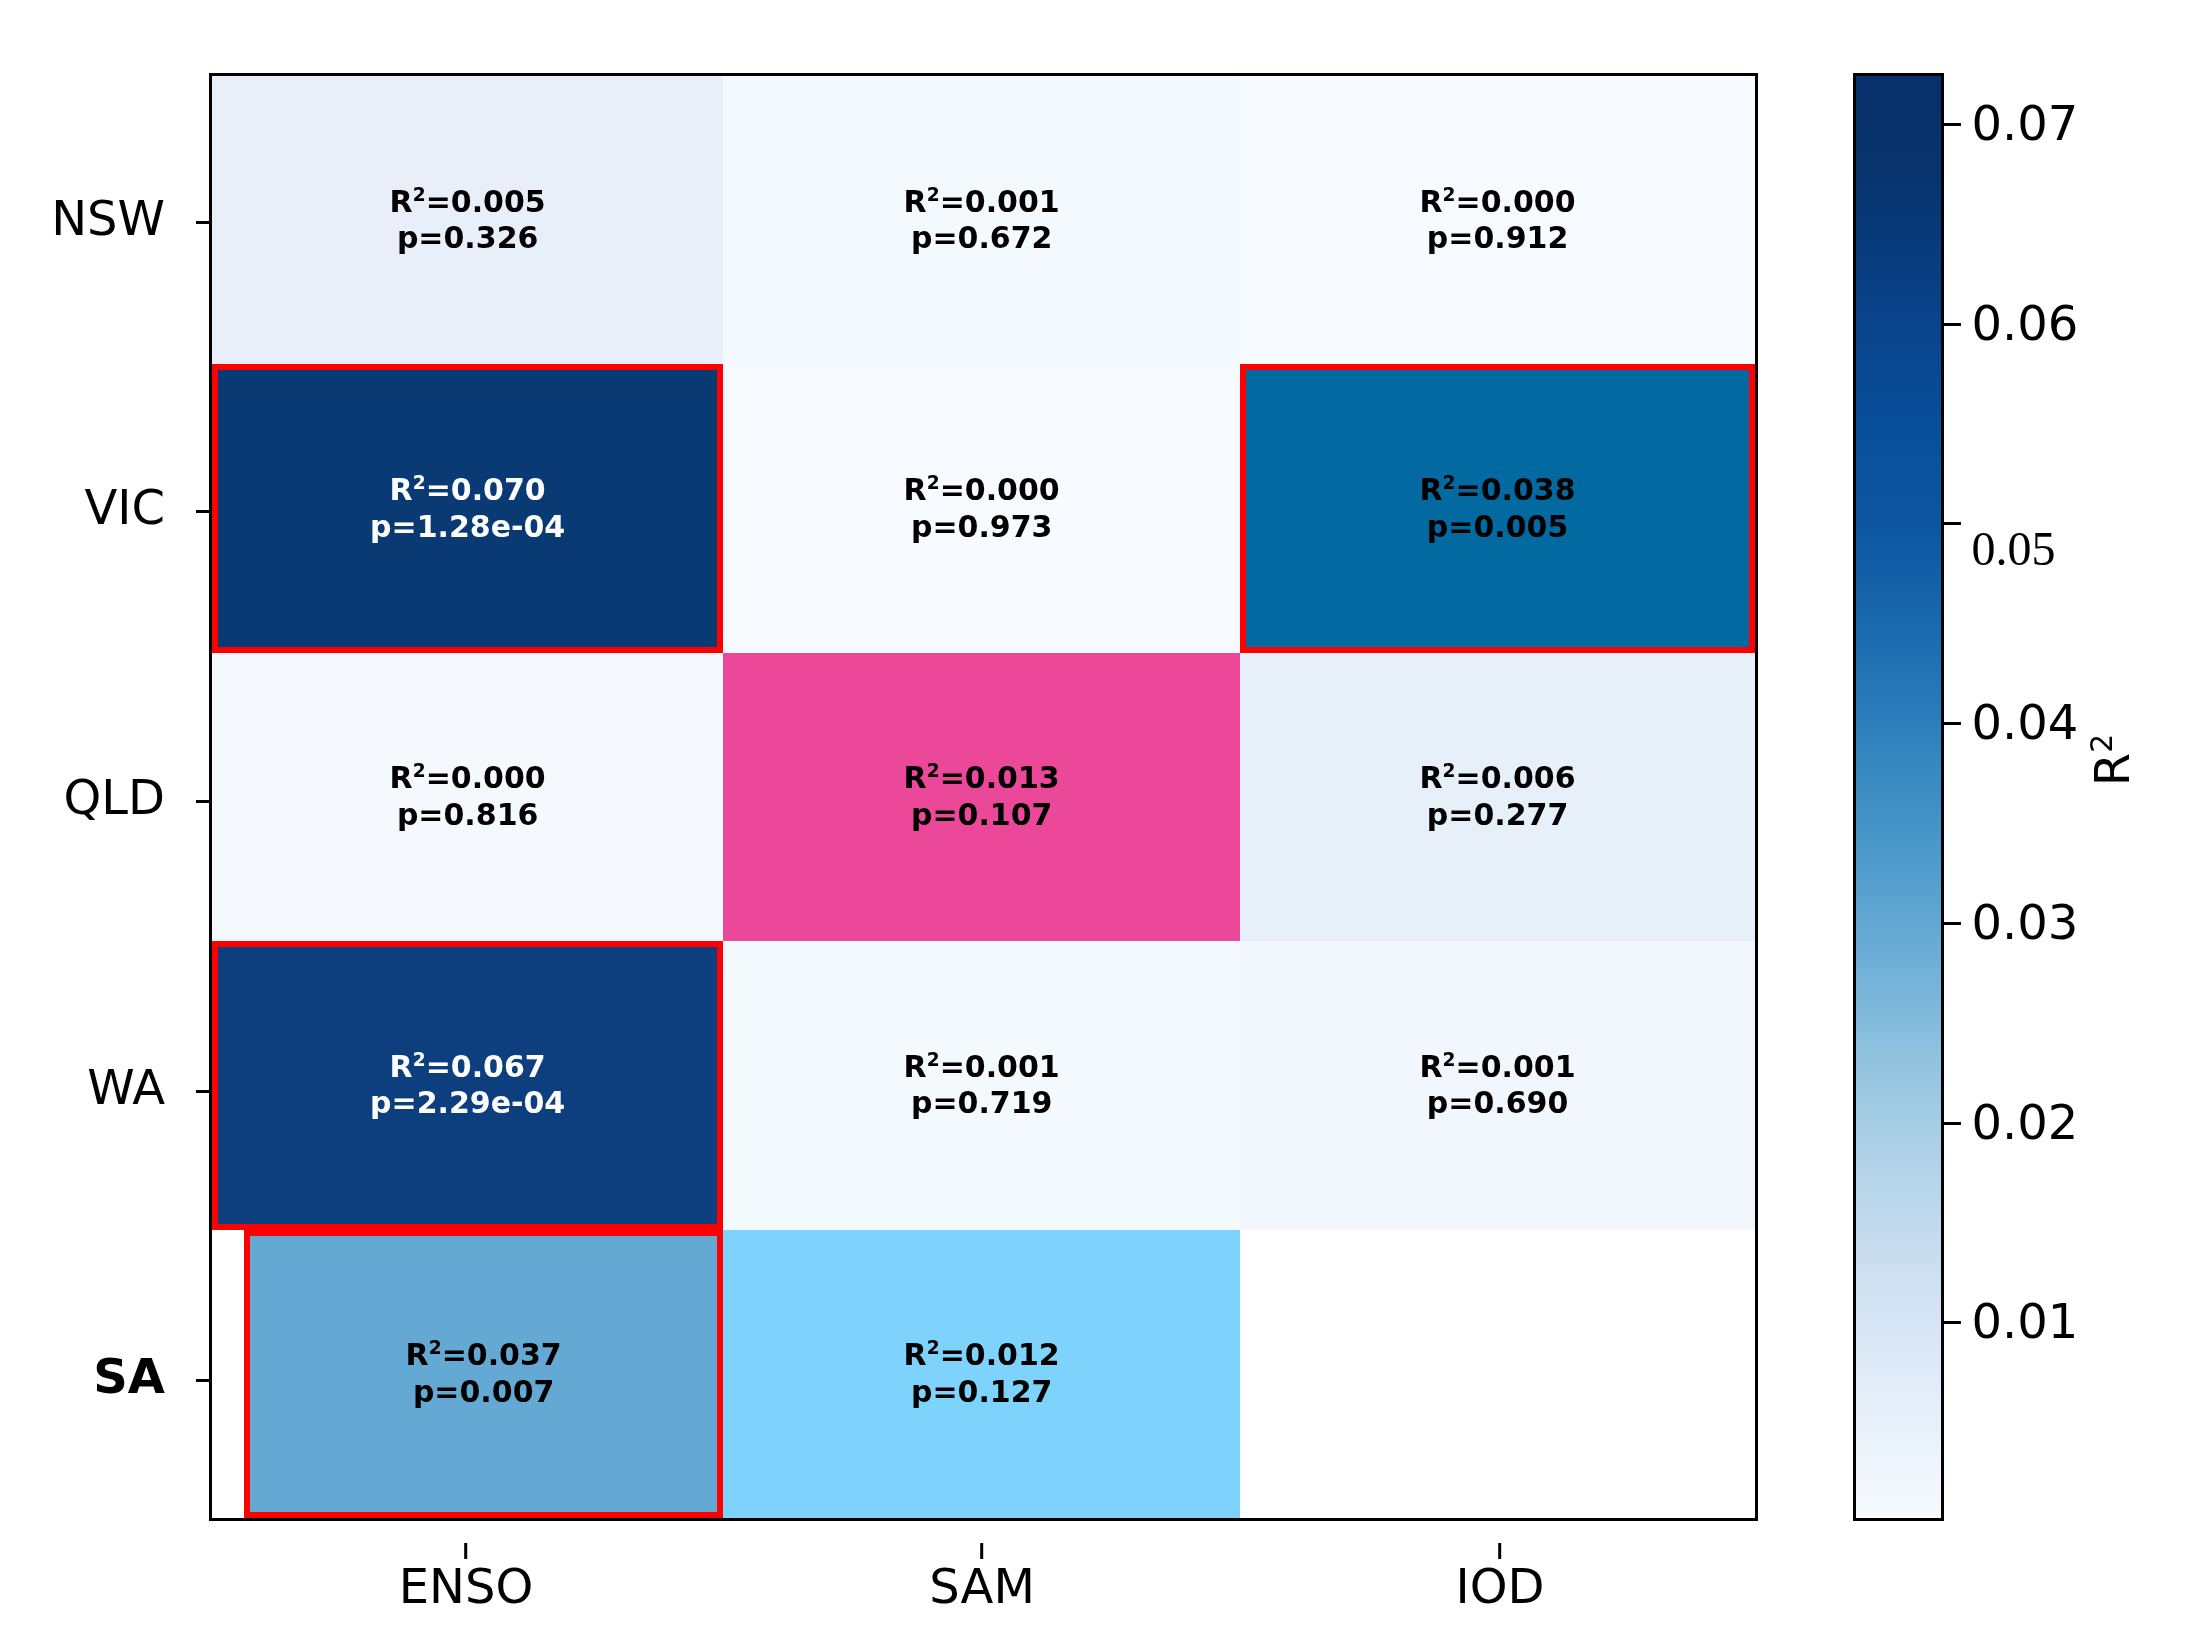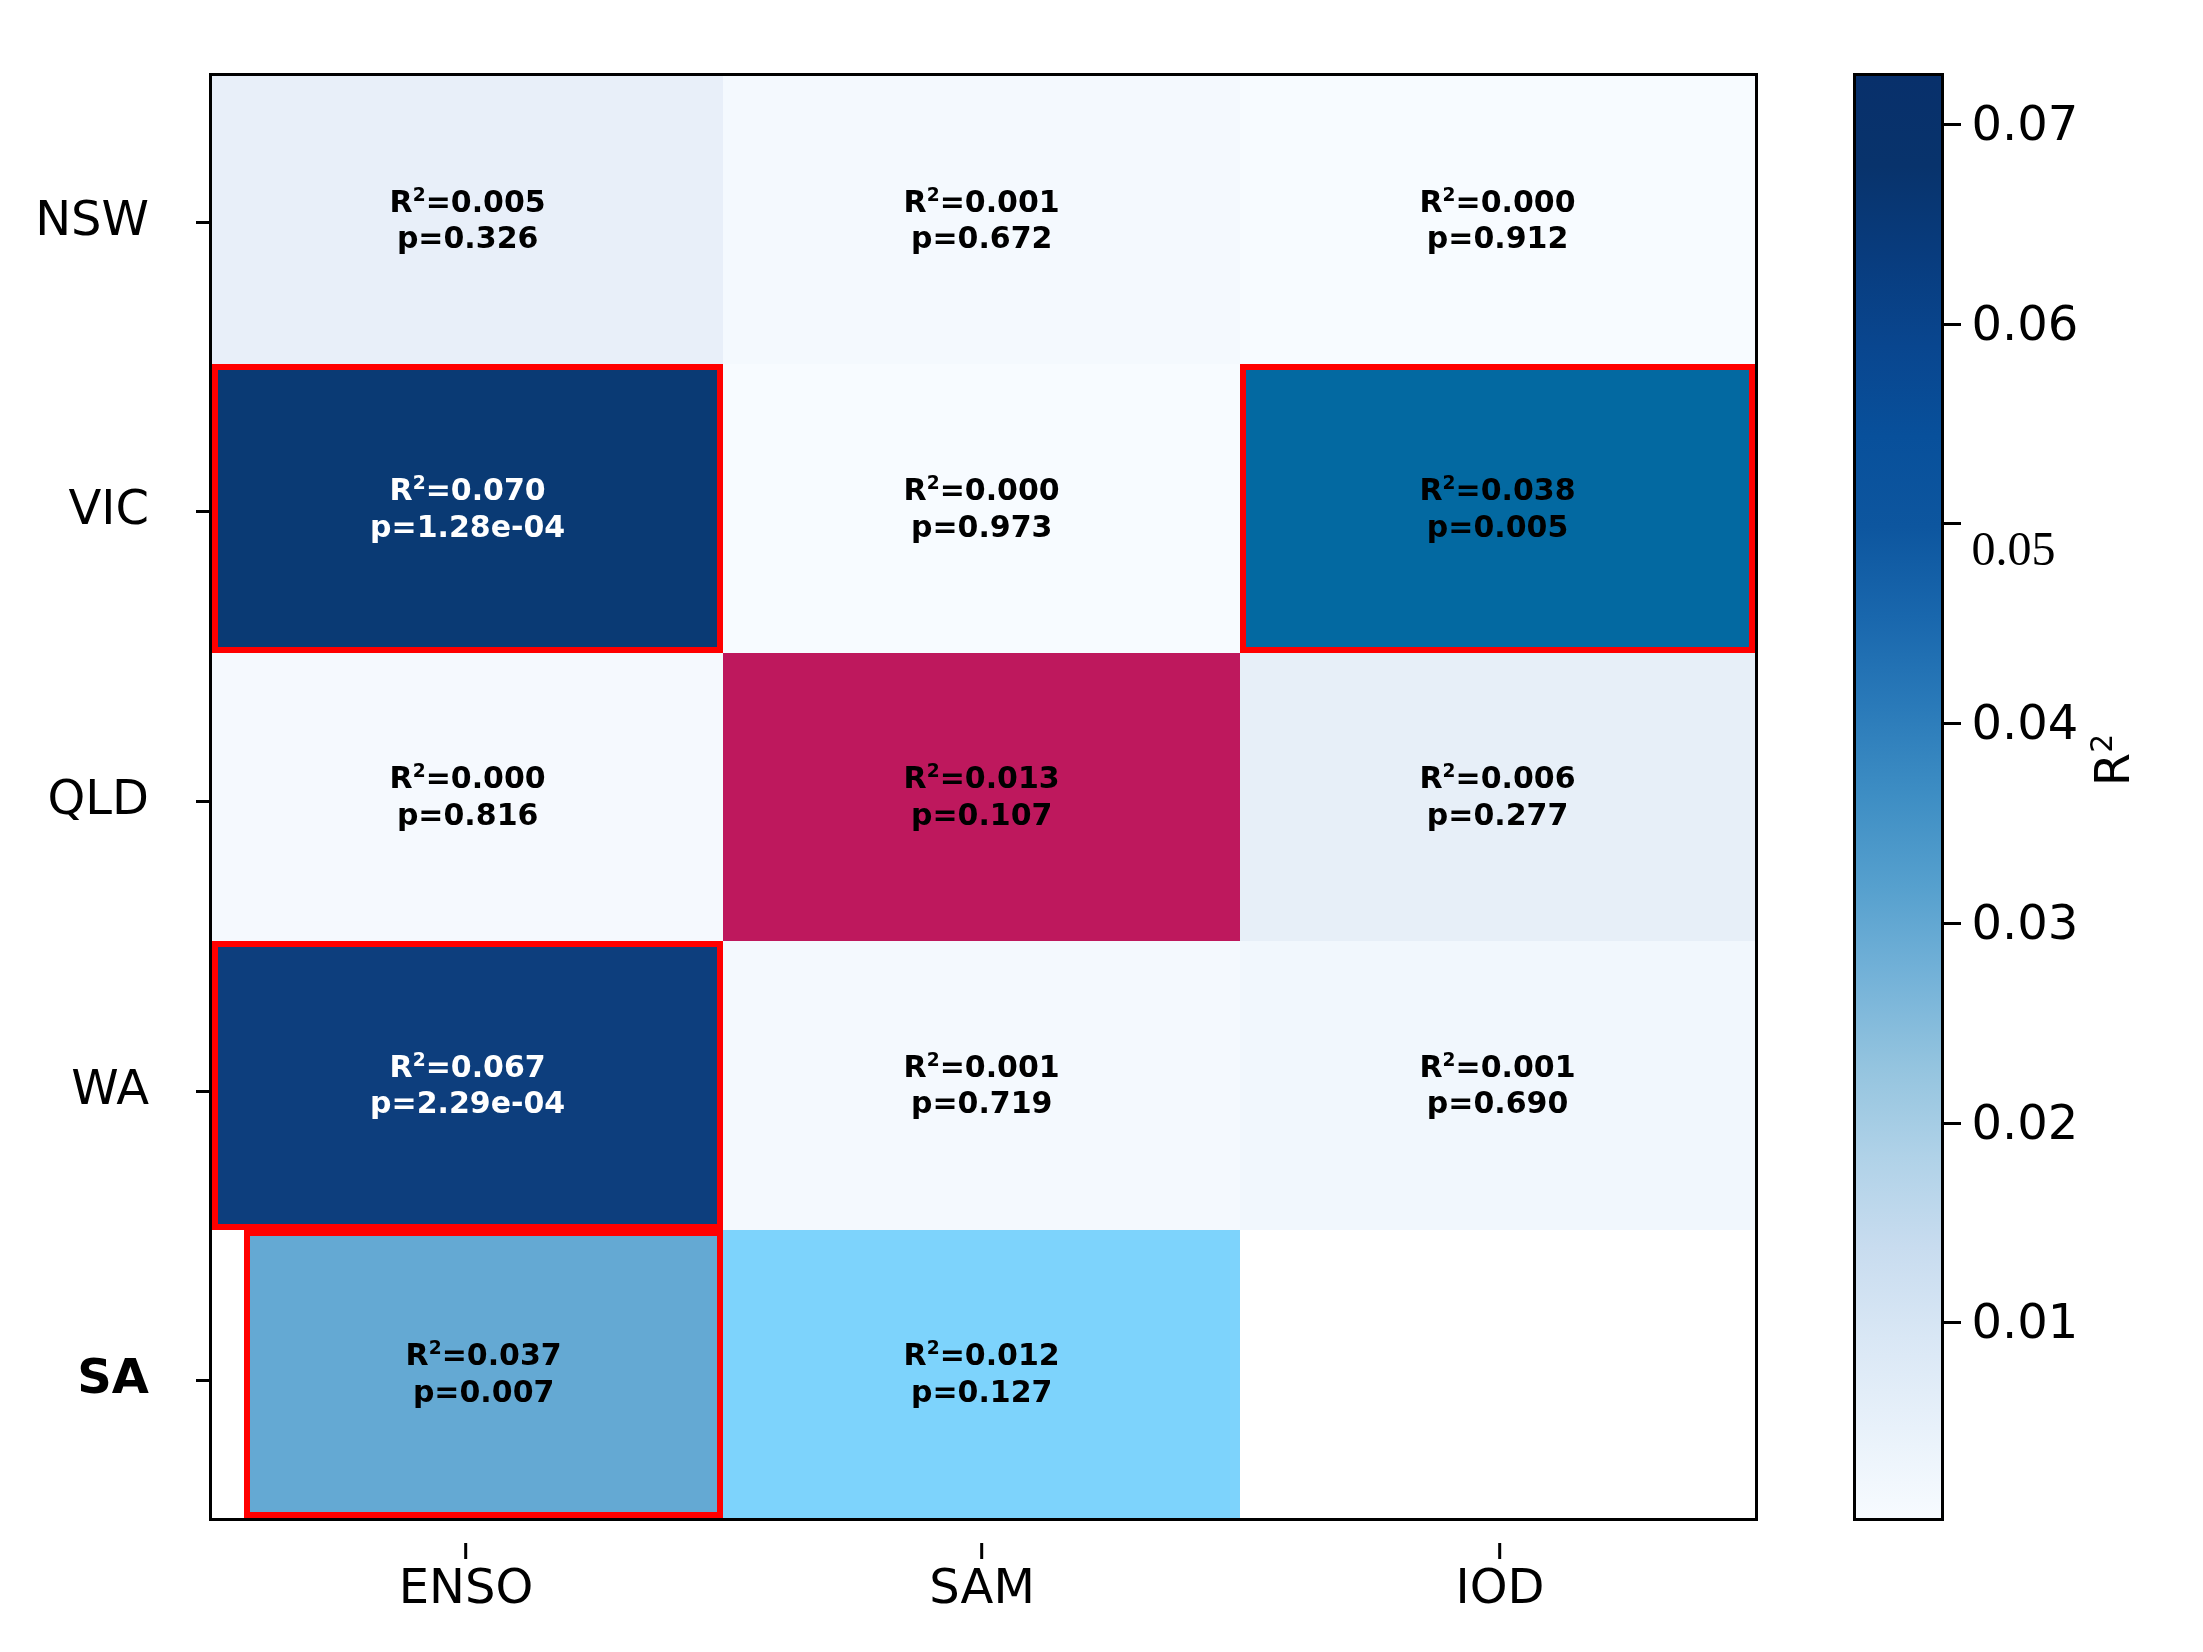--- a/index.html
+++ b/index.html
@@ -81,20 +81,21 @@
     width: 15.6px;
     height: 0;
     border-top: 3.7px solid #000000;
   }
   #ytick-labels {
     position: absolute;
     left: 0;
     top: 73px;
     width: 180px;
     height: 1448px;
+    padding-left: 16px;
   }
   #ytick-labels .ylab {
     position: absolute;
     right: 31px;
     transform: translateY(-50%);
     font-size: 48px;
     color: #000000;
     white-space: nowrap;
   }
   #xtick-labels {
@@ -203,21 +204,21 @@
         </div>
         <div class="hm-cell" style="background: #0369a1;">
           <span class="cell-r2">R<sup>2</sup>=0.038</span>
           <span class="cell-p">p=0.005</span>
           <div class="sig-box"></div>
         </div>
         <div class="hm-cell" style="background: rgb(245, 249, 254);">
           <span class="cell-r2">R<sup>2</sup>=0.000</span>
           <span class="cell-p">p=0.816</span>
         </div>
-        <div class="hm-cell" style="background: #be185d;">
+        <div class="hm-cell" style="background: #ec4899;">
           <span class="cell-r2">R<sup>2</sup>=0.013</span>
           <span class="cell-p">p=0.107</span>
         </div>
         <div class="hm-cell" style="background: rgb(231, 239, 248);">
           <span class="cell-r2">R<sup>2</sup>=0.006</span>
           <span class="cell-p">p=0.277</span>
         </div>
         <div class="hm-cell light-text" style="background: rgb(13, 62, 125);">
           <span class="cell-r2">R<sup>2</sup>=0.067</span>
           <span class="cell-p">p=2.29e-04</span>

